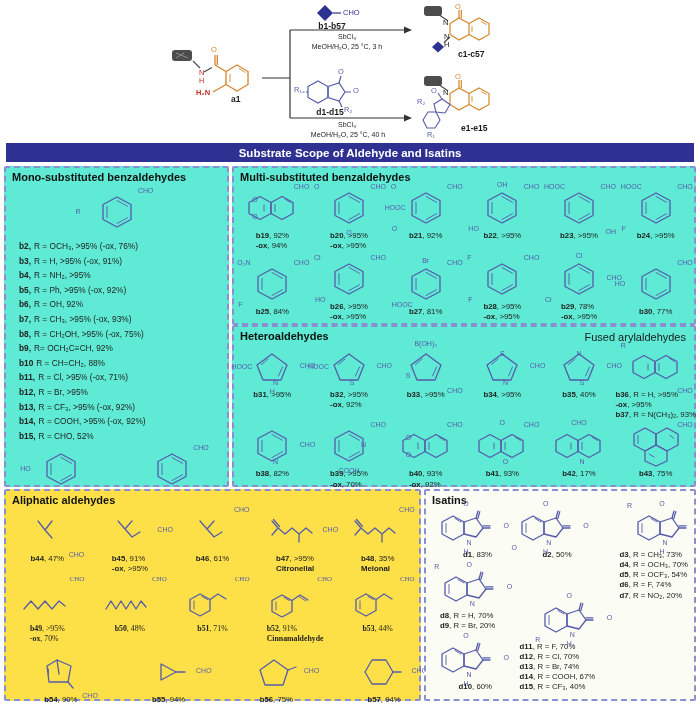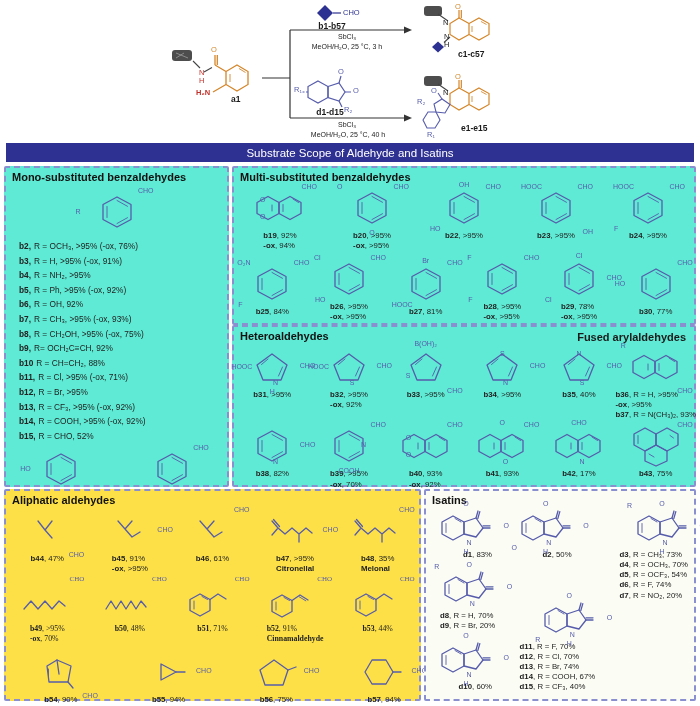--- a/index.html
+++ b/index.html
@@ -10,30 +10,30 @@
   .scheme svg{position:absolute;left:0;top:0;}
   .stxt{position:absolute;font-size:7.5px;line-height:1;white-space:nowrap;}
   .stxt.bold{font-weight:bold;font-size:8.5px;}
   .stxt.blue{color:#2d3192;}
   .stxt.sblue{color:#565cab;}
   .stxt.red{color:#c03028;}
   .stxt.orange{color:#d4862a;}
   .stxt.cond{font-size:7px;color:#222;text-align:center;}
   
   .banner{position:absolute;left:6px;top:143px;width:688px;height:19px;background:#2e3192;
-          color:#fff;font-weight:normal;font-size:11.5px;display:flex;align-items:center;justify-content:center;}
+          color:#fff;font-weight:bold;font-size:11.5px;display:flex;align-items:center;justify-content:center;}
   
   .panel{position:absolute;border:2px dashed #8a90cf;border-radius:2px;box-sizing:border-box;background:#5eead4;}
   .panel-title{font-weight:bold;font-size:11px;color:#111;padding:3px 0 1px 6px;}
   #mono-panel{left:4px;top:166px;width:225px;height:321px;}
   #multi-panel{left:232px;top:166px;width:464px;height:159px;}
   #hetero-panel{left:232px;top:325px;width:464px;height:162px;}
   #aliphatic-panel{left:4px;top:489px;width:417px;height:212px;background:#fde047;}
   #isatin-panel{left:424px;top:489px;width:272px;height:212px;background:#fbfcf3;}
-  .fused-title{position:absolute;top:4px;right:8px;font-weight:bold;font-size:11px;}
+  .fused-title{position:absolute;top:4px;right:8px;font-weight:normal;font-size:11px;}
   
   .row{display:flex;justify-content:space-around;align-items:flex-start;margin-top:4px;}
   .card{display:flex;flex-direction:column;align-items:center;flex:1;min-width:0;}
   .struct{position:relative;width:52px;height:40px;margin-bottom:3px;}
   .struct svg{position:absolute;left:0;top:0;overflow:visible;}
   .struct path{stroke:#565cab;fill:none;stroke-width:1.3;stroke-linecap:round;stroke-linejoin:round;}
   .struct path.inner{stroke-width:0.9;}
   .sub{position:absolute;font-size:7px;color:#565cab;line-height:1;white-space:nowrap;}
   .pos-t{left:50%;top:-7px;transform:translateX(-50%);}
   .pos-tr{right:-11px;top:-5px;}
@@ -247,20 +247,35 @@
             <span class="sub pos-tl">O</span>
             <span class="sub pos-b">O</span>
             <span class="sub pos-tr">CHO</span>
           </div>
     <div class="lines">
             <div><b>b20</b>, &gt;95%</div>
             <div><b>-ox</b>, &gt;95%</div>
           </div>
   </div>
 
+  <div class="card">
+    <div class="struct">
+            <svg width="52" height="40" viewBox="0 0 52 40">
+              <path d="M26,5 40,12.5 40,27.5 26,35 12,27.5 12,12.5 Z"></path>
+              <path class="inner" d="M16,14.5 16,25.5 M26,8.5 36.5,14.3 M36.5,25.7 26,31.5"></path>
+            </svg>
+            <span class="sub pos-l">HOOC</span>
+            <span class="sub pos-tl">O</span>
+            <span class="sub pos-bl">O</span>
+            <span class="sub pos-tr">CHO</span>
+          </div>
+    <div class="lines">
+            <div><b>b21</b>, 92%</div>
+          </div>
+  </div>
 
   <div class="card">
     <div class="struct">
             <svg width="52" height="40" viewBox="0 0 52 40">
               <path d="M26,5 40,12.5 40,27.5 26,35 12,27.5 12,12.5 Z"></path>
               <path class="inner" d="M16,14.5 16,25.5 M26,8.5 36.5,14.3 M36.5,25.7 26,31.5"></path>
             </svg>
             <span class="sub pos-t">OH</span>
             <span class="sub pos-bl">HO</span>
             <span class="sub pos-tr">CHO</span>

